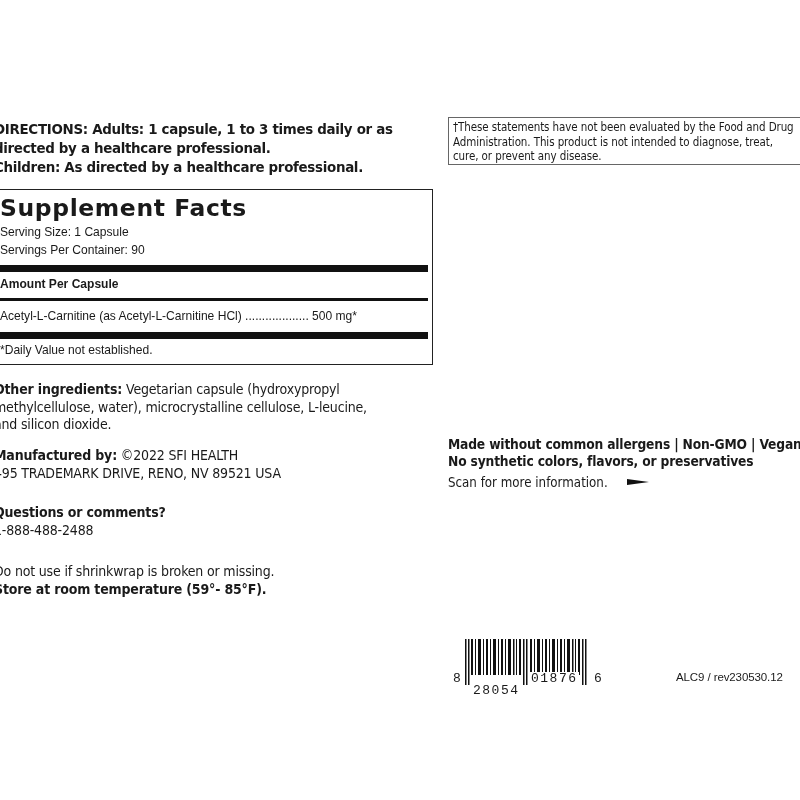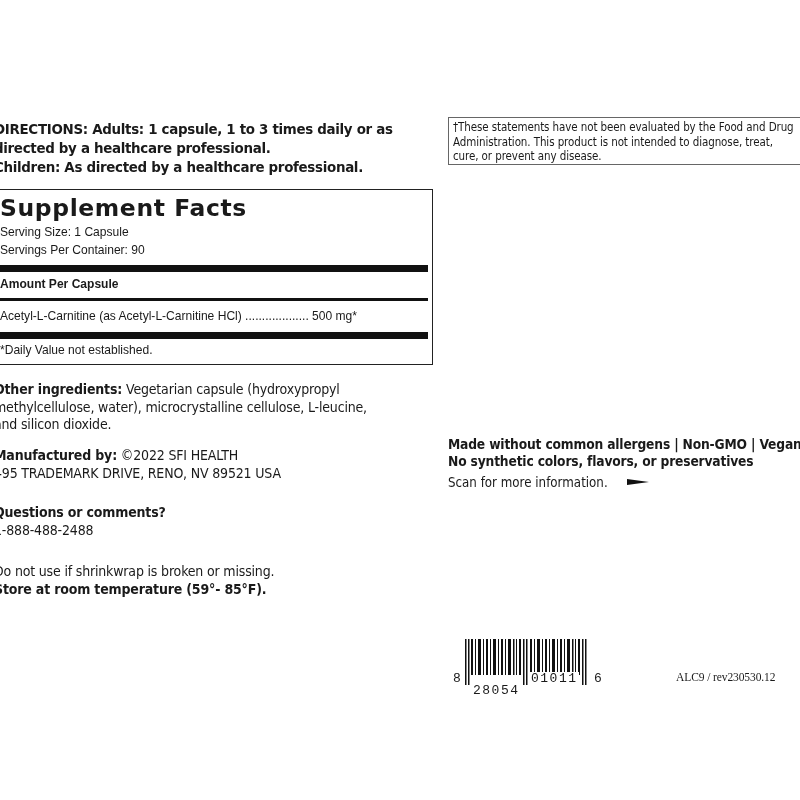--- a/index.html
+++ b/index.html
@@ -66,21 +66,21 @@
       transform-origin: left center; white-space: nowrap;
     }
     #arrow { width: 0; height: 0; border-top: 3px solid transparent; border-bottom: 3px solid transparent; border-left: 22px solid #111; }
 
     #barcode { left: 455px; top: 639px; width: 150px; height: 48px; }
     #barcode svg { position: absolute; left: 0; top: 0; }
     .digit {
       position: absolute; font-family: "Liberation Mono", monospace; font-size: 13px; line-height: 13px;
       background: #fff; padding: 0 1px;
     }
-    #rev { left: 676px; top: 671px; font-family: Liberation Serif, serif; font-size: 11.5px; letter-spacing: -0.1px; }
+    #rev { left: 676px; top: 671px; font-family: Liberation Sans, sans-serif; font-size: 11.5px; letter-spacing: -0.1px; }
   </style>
 </head>
 <body>
 
 <div id="directions" class="abs">
   <div>DIRECTIONS: Adults: 1 capsule, 1 to 3 times daily or as</div>
   <div>directed by a healthcare professional.</div>
   <div>Children: As directed by a healthcare professional.</div>
 </div>
 
@@ -168,17 +168,17 @@
         <rect x="112" y="0" width="3" height="36"></rect>
         <rect x="117" y="0" width="1.5" height="36"></rect>
       <rect x="120" y="0" width="1" height="36"></rect>
         <rect x="123" y="0" width="2" height="36"></rect>
       <rect x="127" y="0" width="1.5" height="46"></rect>
         <rect x="130" y="0" width="1.5" height="46"></rect>
     </g>
   </svg>
   <span class="digit" style="left:-3px;top:33px">8</span>
   <span class="digit" style="left:17px;top:45px;letter-spacing:1.5px">28054</span>
-  <span class="digit" style="left:75px;top:33px;letter-spacing:1.5px">01011</span>
+  <span class="digit" style="left:75px;top:33px;letter-spacing:1.5px">01876</span>
   <span class="digit" style="left:138px;top:33px">6</span>
 </div>
 
 <div id="rev" class="abs">ALC9 / rev230530.12</div>
 
 </body></html>

